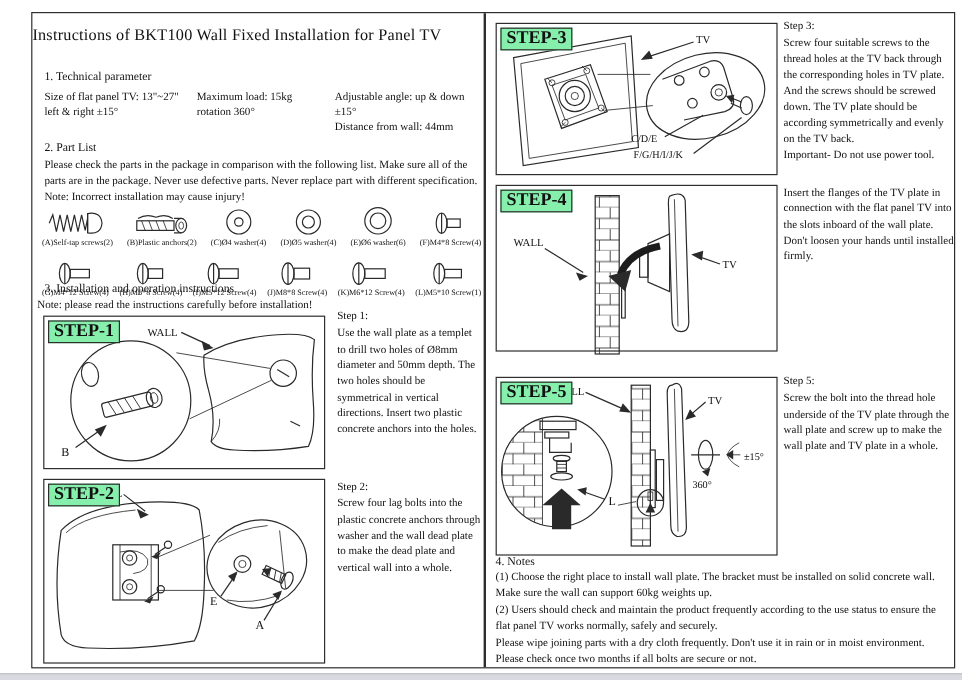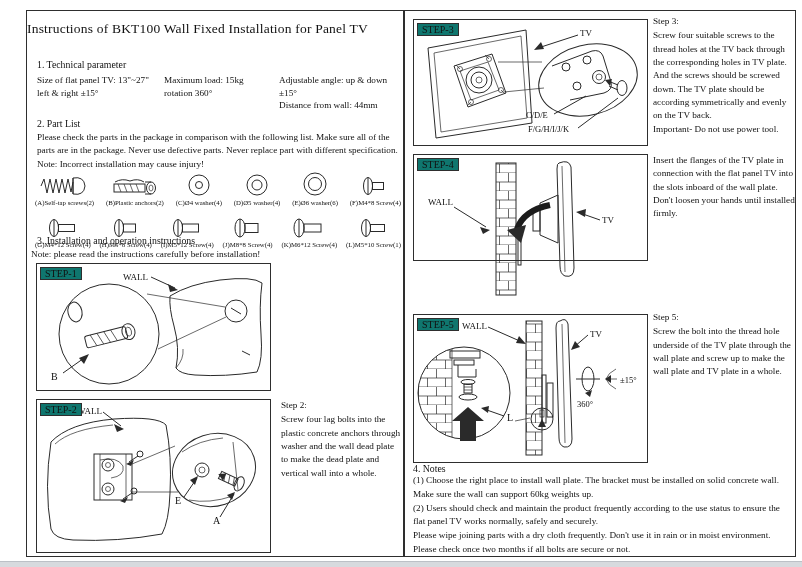--- a/index.html
+++ b/index.html
@@ -7,21 +7,21 @@
   body{position:relative;width:802px;height:567px;font-family:"Liberation Serif",serif;color:#111;overflow:hidden}
   .sheet{position:absolute;left:26px;top:10px;width:770px;height:547px;border:1.5px solid #2e2e2e;background:#fff}
   .divider{position:absolute;left:376px;top:0;bottom:0;width:1.5px;background:#2e2e2e}
   .abs{position:absolute}
   .title{font-size:13.5px;text-align:left;letter-spacing:.2px}
   .h{font-size:9.8px}
   .body{font-size:9.2px;line-height:1.36}
   .steptext{font-size:9.2px;line-height:1.45}
   .steptext .st-title{margin-bottom:1px}
   .stepbox{position:absolute;border:1px solid #2e2e2e;background:#fff}
-  .steplabel{position:absolute;top:3px;left:3px;border:1px solid #2e2e2e;padding:0 4px;font-size:10px;font-weight:normal;background:#0f766e;z-index:2}
+  .steplabel{position:absolute;top:3px;left:3px;border:1px solid #2e2e2e;padding:0 4px;font-size:15px;font-weight:bold;background:#86efac;z-index:2}
   .parts{position:absolute;display:flex;justify-content:space-between}
   .pcell{display:flex;flex-direction:column;align-items:center}
   .picon{height:26px;display:flex;align-items:flex-end;justify-content:center}
   .plabel{font-size:6.8px;white-space:nowrap;margin-top:2px}
   .notes p{font-size:9.2px;line-height:1.5}
   .bottom-strip{position:absolute;left:0;right:0;bottom:0;height:6px;background:#d7dade;border-top:1px solid #bcc0c6}
   
   .ln{fill:none;stroke:#2a2a2a;stroke-width:1}
   .ln2{fill:none;stroke:#2a2a2a;stroke-width:.7}
   .fil{fill:#2a2a2a;stroke:none}
@@ -211,20 +211,24 @@
       <line class="ln2" x1="121" y1="85" x2="189" y2="53"></line>
       <text class="svgt lbl" x="14" y="116">B</text>
       <line class="ln" x1="26" y1="109" x2="50" y2="92"></line>
       <polygon class="fil" points="52,90 42,94 47,100"></polygon>
       <text class="svgt" x="86" y="16">WALL</text>
       <line class="ln" x1="114" y1="13" x2="138" y2="24"></line>
       <polygon class="fil" points="141,26 131,20 133,28"></polygon>
     </svg>
   </div>
 
+  <div class="abs steptext" style="left:254px;top:246px;width:120px">
+    <div class="st-title">Step 1:</div>
+    <div>Use the wall plate as a templet to drill two holes of Ø8mm diameter and 50mm depth. The two holes should be symmetrical in vertical directions. Insert two plastic concrete  anchors into the holes.</div>
+  </div>
 
   <div class="stepbox" style="left:9px;top:388px;width:235px;height:154px">
     <div class="steplabel">STEP-2</div>
     <svg width="233" height="152" viewBox="0 0 233 152">
       <text class="svgt" x="40" y="14">WALL</text>
       <line class="ln" x1="66" y1="12" x2="84" y2="26"></line>
       <polygon class="fil" points="87,29 77,24 80,32"></polygon>
       <path class="ln" d="M14,42 Q32,23 77,19 Q121,16 129,25 Q135,56 133,93 Q132,121 125,134 Q81,142 36,140 Q17,139 14,129 Q7,87 14,42 Z"></path>
       <path class="ln2" d="M18,44 Q34,29 76,25"></path>
       <rect class="ln" x="57" y="54" width="38" height="46"></rect>
@@ -311,21 +315,21 @@
       <line class="ln" x1="164" y1="108" x2="204" y2="78"></line>
     </svg>
   </div>
 
   <div class="abs steptext" style="left:626px;top:4px;width:142px">
     <div class="st-title">Step 3:</div>
     <div>Screw four suitable screws to the thread holes at the TV back through the corresponding holes in TV plate. And the screws should be screwed down. The TV plate should be according symmetrically and evenly on the TV back.</div>
     <div>Important- Do not use power tool.</div>
   </div>
 
-  <div class="stepbox" style="left:386px;top:143px;width:235px;height:107px">
+  <div class="stepbox" style="left:386px;top:143px;width:235px;height:139px">
     <div class="steplabel">STEP-4</div>
     <svg width="233" height="147" viewBox="0 0 233 147">
       <defs>
         <pattern id="brick4" patternUnits="userSpaceOnUse" width="18" height="18">
           <path d="M0,9 H18 M0,18 H18 M4.5,0 V9 M13.5,9 V18" stroke="#2a2a2a" stroke-width=".7" fill="none"></path>
         </pattern>
       </defs>
       <rect x="82" y="8" width="20" height="132" fill="url(#brick4)" stroke="#2a2a2a"></rect>
       <rect class="ln" x="104" y="70" width="3" height="40"></rect>
       <text class="svgt" x="14" y="50">WALL</text>

